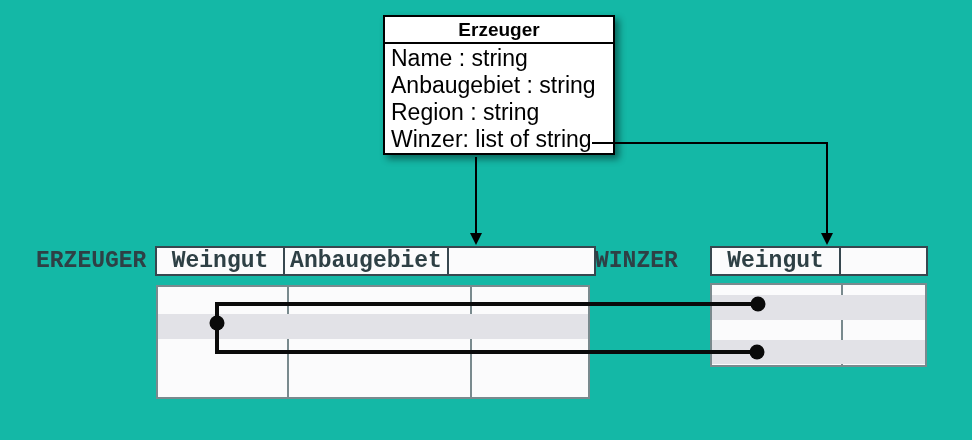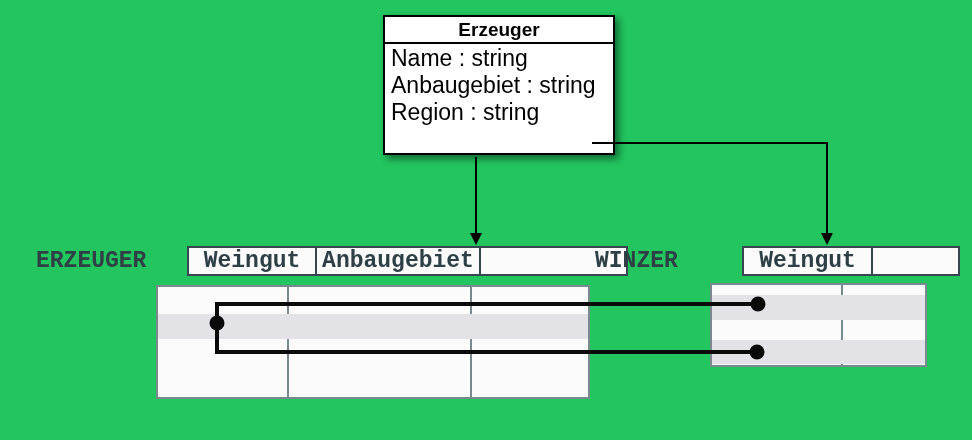--- a/index.html
+++ b/index.html
@@ -1,18 +1,18 @@
 <!DOCTYPE html>
 <html><head>
 <meta charset="utf-8">
 <style>
   html,body{margin:0;padding:0;}
   .canvas{
     position:relative;width:972px;height:440px;overflow:hidden;
-    background:#22c55e;
+    background:#14b8a6;
     font-family:"Liberation Sans","DejaVu Sans",sans-serif;
   }
   
   .class-box{
     position:absolute;left:383px;top:15px;width:232px;height:140px;
     background:#ffffff;border:2px solid #000;
     box-shadow:4px 4px 7px rgba(0,0,0,0.45);
     box-sizing:border-box;
   }
   .class-title{
@@ -27,21 +27,21 @@
   .tbl-label{
     position:absolute;top:246px;height:30px;line-height:30px;
     font-family:"Liberation Mono","DejaVu Sans Mono",monospace;
     font-weight:bold;font-size:23px;color:#2e4045;white-space:nowrap;
   }
   .lbl-erzeuger{left:36px;}
   .lbl-winzer{left:595px;}
   
   .hdr{
     position:absolute;top:246px;height:30px;box-sizing:border-box;
-    border:2px solid #37474f;background:#fbfbfc;display:flex;margin-left:32px;
+    border:2px solid #37474f;background:#fbfbfc;display:flex;
   }
   .hdr-erzeuger{left:155px;width:441px;}
   .hdr-winzer{left:710px;width:218px;}
   .hdr-cell{
     height:100%;line-height:26px;text-align:center;
     font-family:"Liberation Mono","DejaVu Sans Mono",monospace;
     font-weight:bold;font-size:23px;color:#2e4045;
     box-sizing:border-box;overflow:hidden;white-space:nowrap;
   }
   .hdr-cell.divider{border-right:2px solid #37474f;}
@@ -64,20 +64,21 @@
 <body>
 
 <div class="canvas">
 
   <div class="class-box">
     <div class="class-title">Erzeuger</div>
     <div class="class-attrs">
       <div class="class-attr">Name : string</div>
       <div class="class-attr">Anbaugebiet : string</div>
       <div class="class-attr">Region : string</div>
+      <div class="class-attr">Winzer: list of string</div>
     </div>
   </div>
 
   <div class="tbl-label lbl-erzeuger">ERZEUGER</div>
 
   <div class="hdr hdr-erzeuger">
     <div class="hdr-cell divider" style="width:128px">Weingut</div>
     <div class="hdr-cell divider" style="width:164px">Anbaugebiet</div>
   </div>
 

